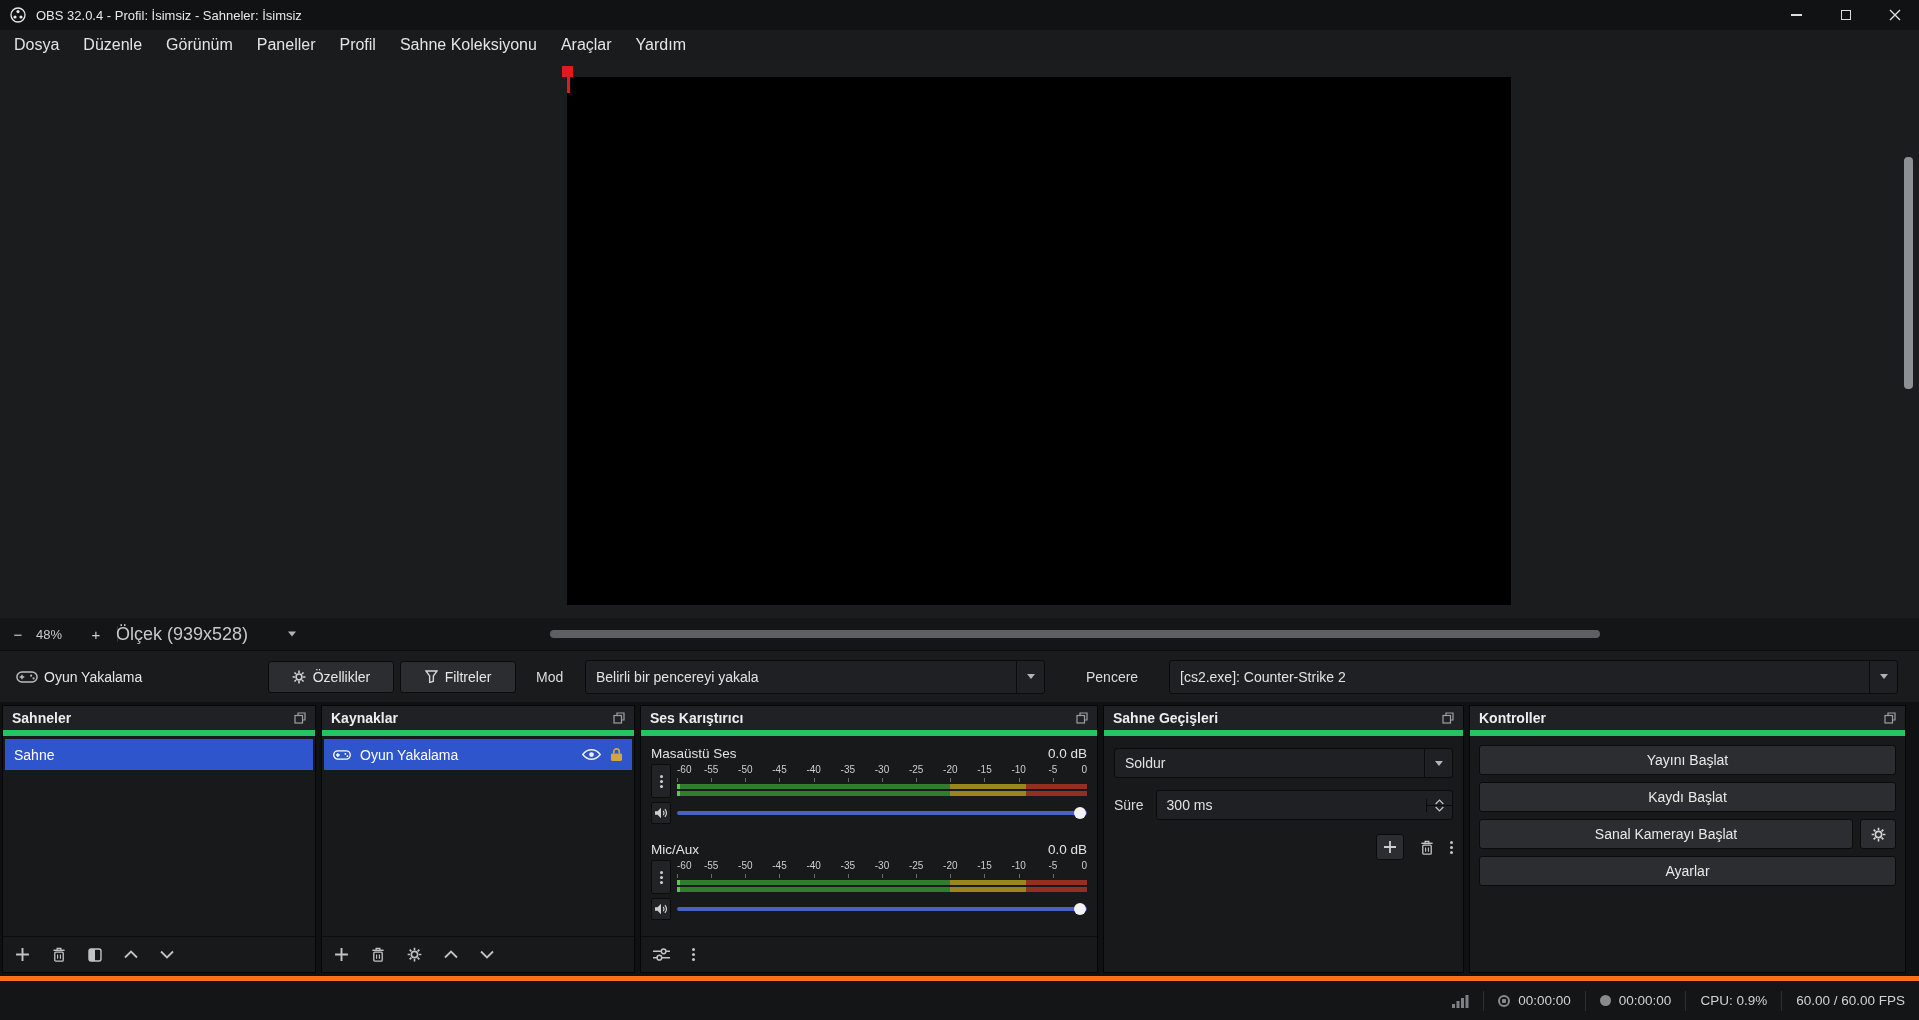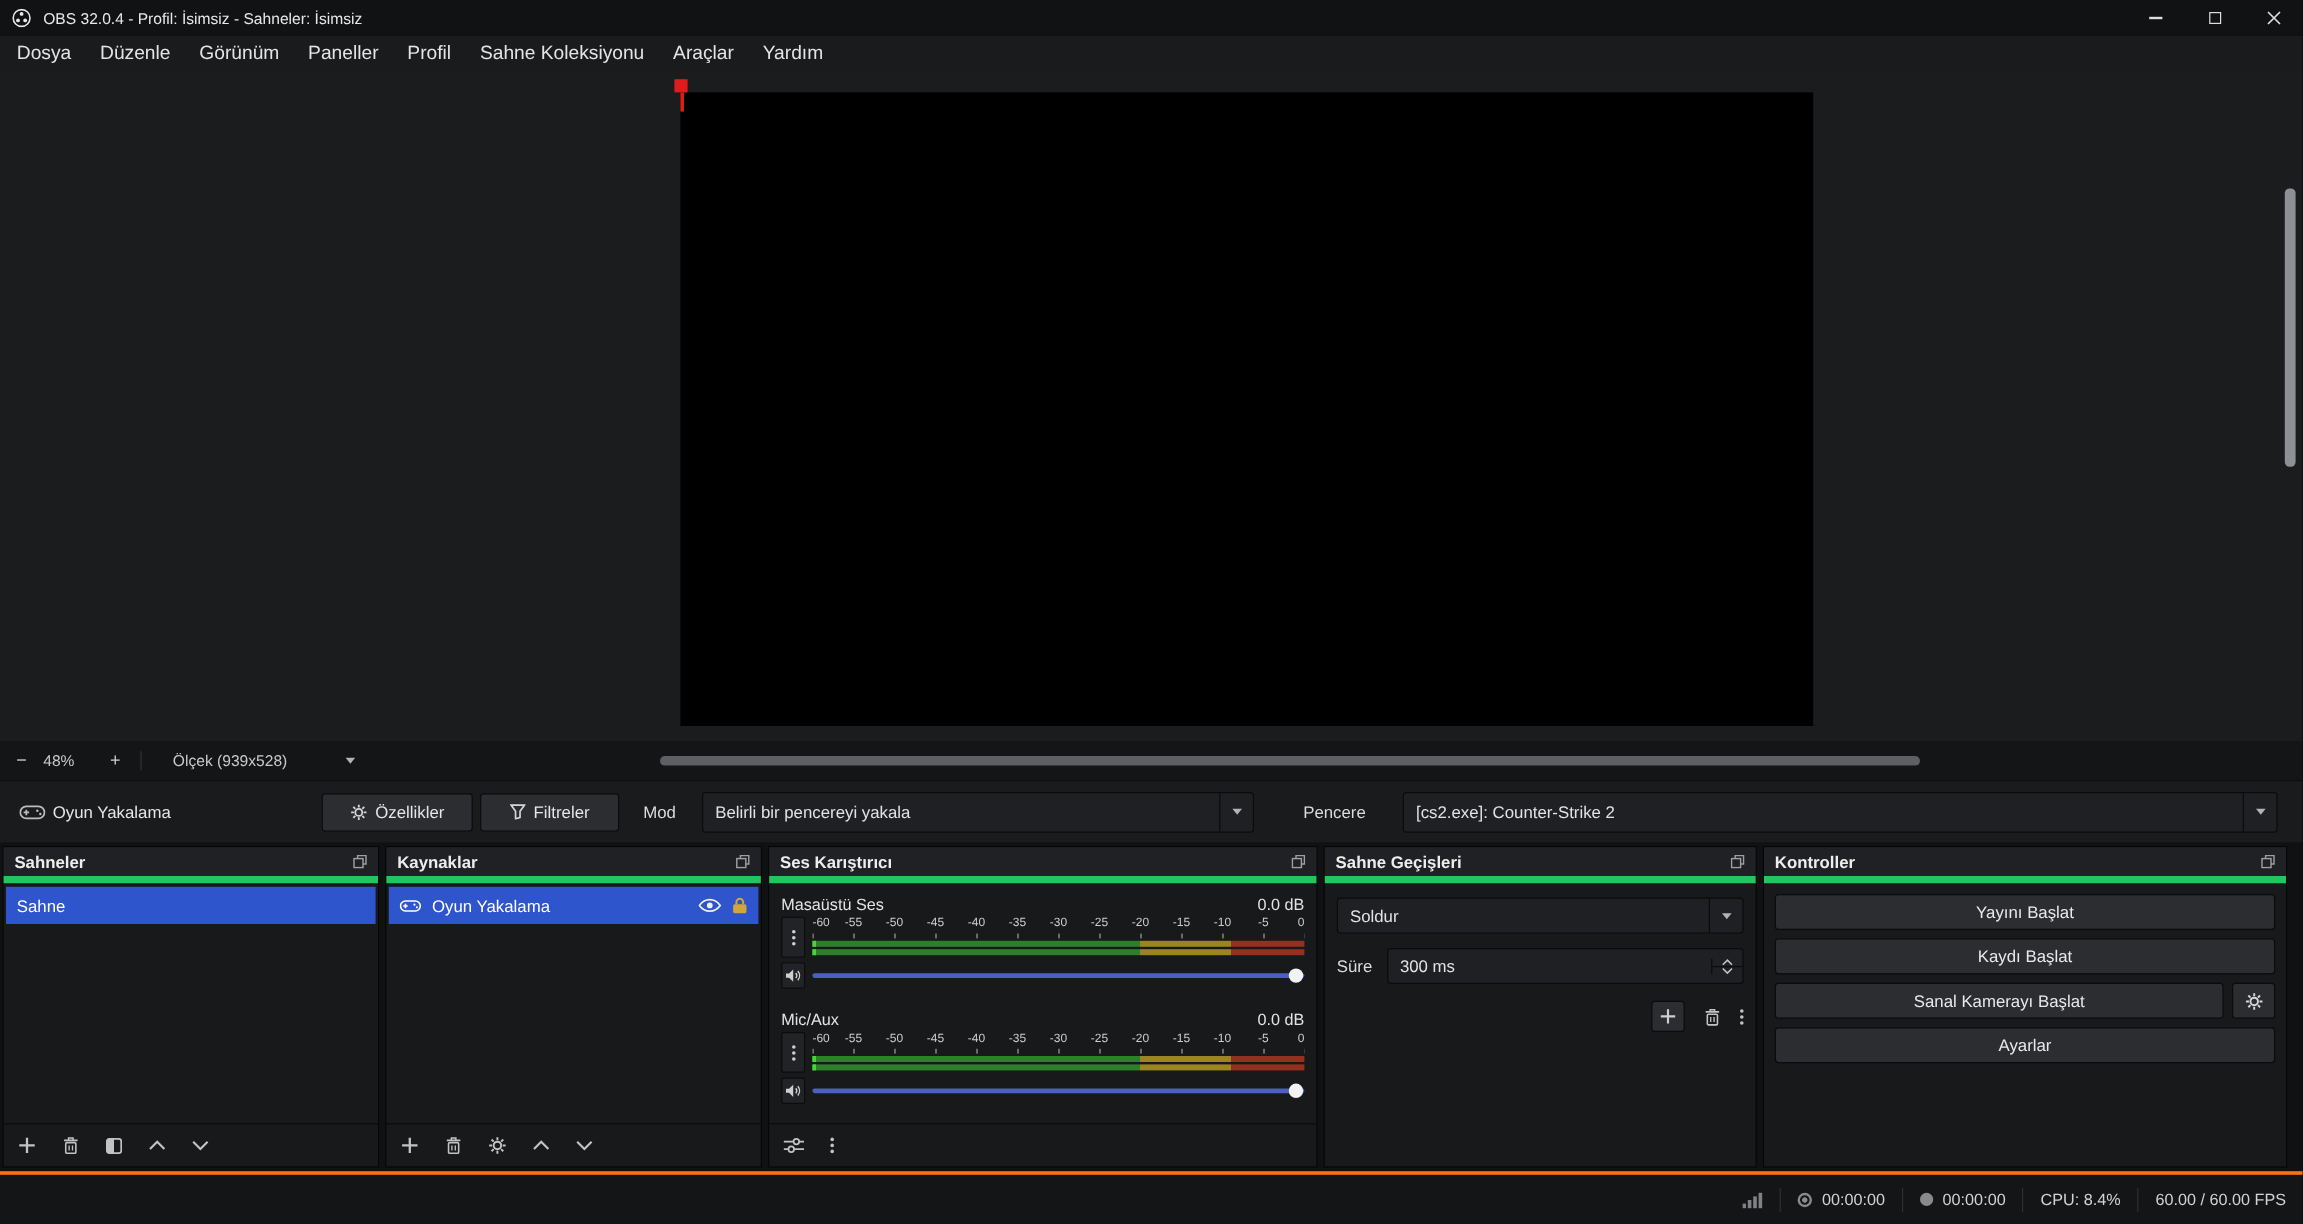--- a/index.html
+++ b/index.html
@@ -27,21 +27,21 @@
   .sel-handle { position:absolute; left:562px; top:6px; width:11px; height:11px; background:var(--handle-red,#e01b1b); }
   .sel-line { position:absolute; left:567px; top:17px; width:3px; height:16px; background:var(--handle-red,#e01b1b); }
   .vscroll { position:absolute; left:1904px; top:97px; width:9px; height:232px; background:#8d9094; border-radius:4px; }
 
   
   #zoombar { position:absolute; top:618px; left:0; right:0; height:32px; background:#141517; }
   #zoombar > * { position:absolute; top:50%; transform:translateY(-50%); }
   .zoom-btn { font-size:15px; color:#cfcfcf; width:20px; text-align:center; }
   #zoom-out { left:8px; } #zoom-val { left:36px; font-size:13px; color:#c9c9c9; } #zoom-in { left:86px; }
   .zsep { left:117px; width:1px; height:16px; background:#333; }
-  #scale-label { left:144px; font-size:13px; color:#c9c9c9;text-align:center; }
+  #scale-label { left:116px; font-size:18px; color:#c9c9c9;text-align:center; }
   #scale-caret { left:288px; }
   .caret { width:0; height:0; border-left:4px solid transparent; border-right:4px solid transparent; border-top:5px solid #b3b3b3; }
   .hscroll { left:550px; width:1050px; height:8px; background:#5d5f63; border-radius:4px; }
 
   
   #srcbar { position:absolute; top:650px; left:0; right:0; height:52px; background:#1a1b1d; border-top:1px solid #0d0d0d; }
   #srcbar > * { position:absolute; top:50%; transform:translateY(-50%); }
   .src-ico { left:16px; color:#bdbdbd; }
   .src-name { left:44px; font-size:14px; color:#e6e6e6; }
   .tb-btn { height:32px; background:#2c2d30; border:1px solid #0b0b0b; border-radius:3px; display:flex; align-items:center; justify-content:center; gap:7px; font-size:14px; color:#e6e6e6; }
@@ -107,21 +107,21 @@
   .add-btn { width:28px; height:26px; background:#2c2d30; border:1px solid #0b0b0b; border-radius:3px; }
 
   
   .controls-body { padding:9px 9px 0 9px; }
   .ctl-btn { width:100%; height:30px; margin-bottom:7px; background:#2c2d30; border:1px solid #0b0b0b; border-radius:3px; display:flex; align-items:center; justify-content:center; font-size:14px; color:#e9e9e9; }
   .ctl-row { display:flex; gap:7px; margin-bottom:7px; }
   .ctl-row .ctl-btn { margin-bottom:0; flex:1; }
   .gear-btn { width:36px; height:30px; background:#2c2d30; border:1px solid #0b0b0b; border-radius:3px; display:flex; align-items:center; justify-content:center; color:#d6d6d6; }
 
   
-  #statusbar { position:absolute; top:976px; left:0; right:0; bottom:0; background:#141517; border-top:3px solid #f97316; display:flex; align-items:center; justify-content:flex-end; gap:14px; padding-right:14px; font-size:13.5px; color:#d2d2d2; }
+  #statusbar { position:absolute; top:976px; left:0; right:0; bottom:0; background:#141517; border-top:5px solid #f97316; display:flex; align-items:center; justify-content:flex-end; gap:14px; padding-right:14px; font-size:13.5px; color:#d2d2d2; }
   .sb-sep { width:1px; height:20px; background:#2e2e2e; }
   .sb-group { display:flex; align-items:center; gap:8px; }
   .sb-ring { width:12px; height:12px; border:2px solid #8a8a8a; border-radius:50%; background:radial-gradient(circle,#8a8a8a 0 2px,transparent 2.5px); }
   .sb-dot { width:11px; height:11px; border-radius:50%; background:#8a8a8a; }
 </style>
 </head>
 <body>
 
 <div id="app">
 
@@ -522,18 +522,18 @@
     <div class="sb-group">
       <span class="sb-ring"></span>
       <span>00:00:00</span>
     </div>
     <div class="sb-sep"></div>
     <div class="sb-group">
       <span class="sb-dot"></span>
       <span>00:00:00</span>
     </div>
     <div class="sb-sep"></div>
-    <span>CPU: 8.4%</span>
+    <span>CPU: 0.9%</span>
     <div class="sb-sep"></div>
     <span>60.00 / 60.00 FPS</span>
   </div>
 
 </div>
 
 </body></html>

